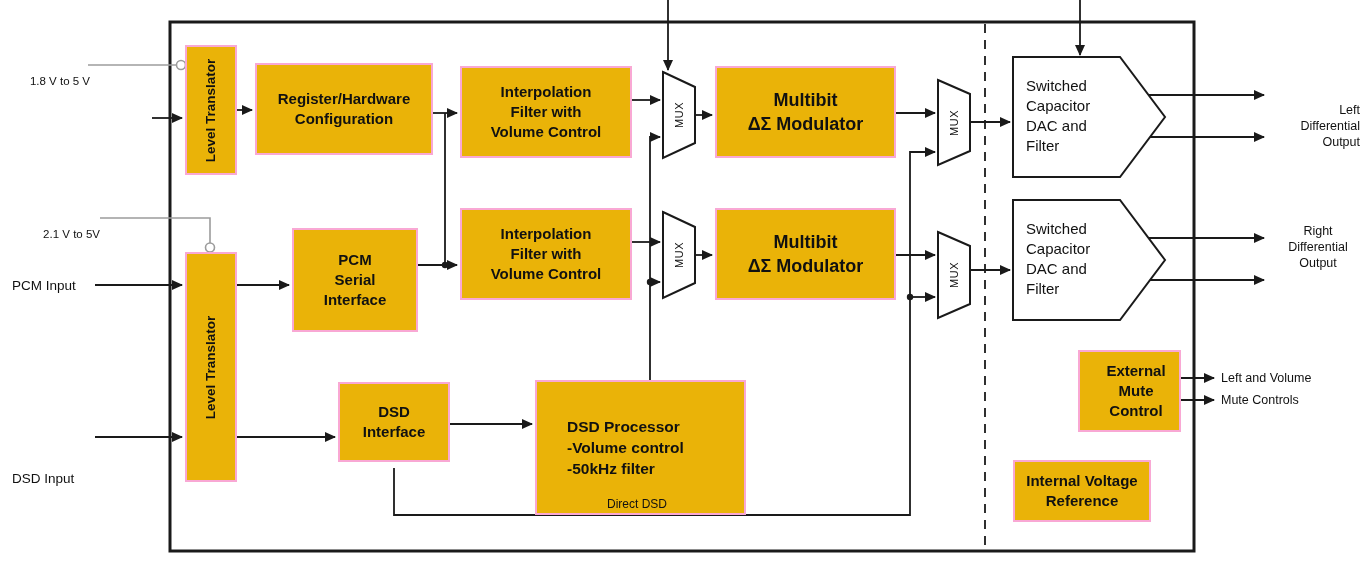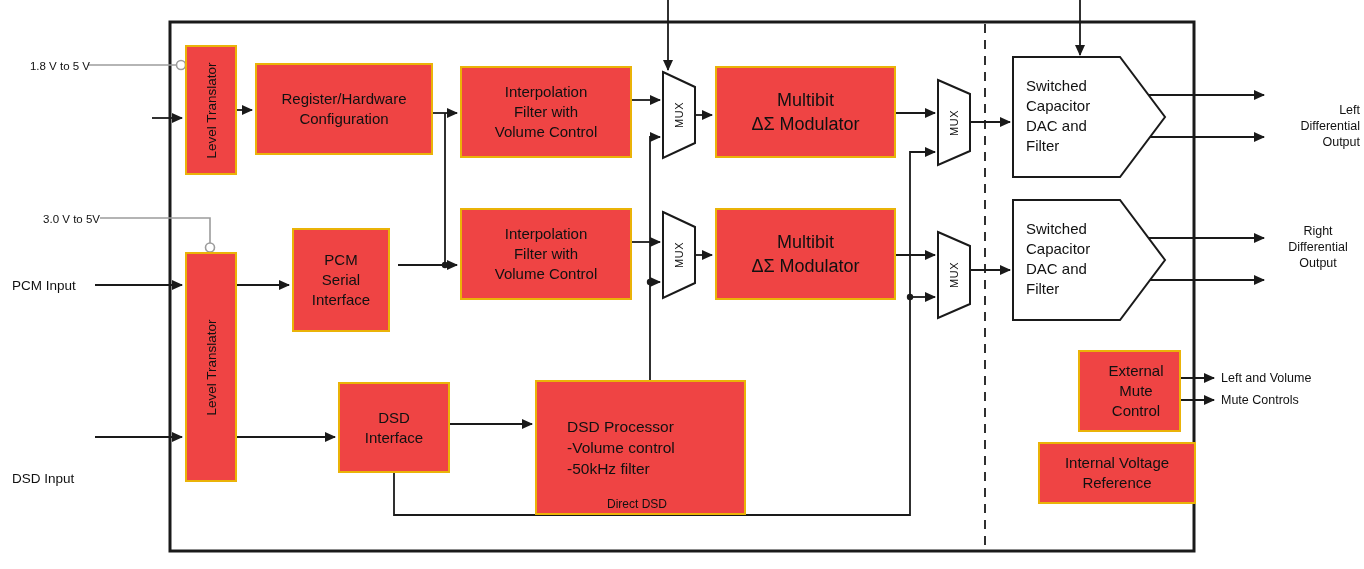--- a/index.html
+++ b/index.html
@@ -7,39 +7,40 @@
     position:relative;
     width:1364px;height:569px;
     background:#ffffff;
     font-family:"Liberation Sans", sans-serif;
     color:#111;
     overflow:hidden;
   }
   .stage svg{position:absolute;left:0;top:0;z-index:1;}
   .box{
     position:absolute;z-index:2;box-sizing:border-box;
-    background:#ef4444;border:2px solid #eab308;
+    background:#eab308;border:2px solid #f9a8d4;
     display:flex;align-items:center;justify-content:center;
     text-align:center;
+    font-weight:bold;
   }
   .box-label{white-space:pre-line;font-size:15px;line-height:20px;}
   .big .box-label{font-size:18px;line-height:24px;}
   .vbox span{transform:rotate(-90deg);white-space:nowrap;font-size:13.5px;}
   .leftalign{justify-content:flex-start;text-align:left;padding-left:30px;}
   .muxlab{
     position:absolute;z-index:3;display:flex;align-items:center;justify-content:center;
     background:transparent;pointer-events:none;
   }
   .muxlab span{transform:rotate(-90deg);font-size:11px;letter-spacing:.5px;white-space:nowrap;}
   .daclab{
     position:absolute;z-index:3;font-size:15px;line-height:20px;
     white-space:pre-line;text-align:left;background:transparent;
   }
   .lbl{position:absolute;z-index:2;white-space:pre-line;}
-  .sm{font-size:11.5px;line-height:15px;}
+  .sm{font-size:11.5px;line-height:15px;margin-top:15px;}
   .md{font-size:12.5px;line-height:16px;}
   .io{font-size:13.5px;line-height:17px;}
 </style>
 </head>
 <body>
 
 <div class="stage">
 
   <svg width="1364" height="569" viewBox="0 0 1364 569">
     <defs>
@@ -128,55 +129,55 @@
 
   <div class="box big" style="left:715px;top:66px;width:181px;height:92px;">
     <span class="box-label">Multibit
 ΔΣ Modulator</span>
   </div>
 
   <div class="box vbox" style="left:185px;top:252px;width:52px;height:230px;">
     <span>Level Translator</span>
   </div>
 
-  <div class="box" style="left:292px;top:228px;width:98px;height:104px;">
+  <div class="box" style="left:292px;top:228px;width:126px;height:104px;">
     <span class="box-label">PCM
 Serial
 Interface</span>
   </div>
 
   <div class="box" style="left:460px;top:208px;width:172px;height:92px;">
     <span class="box-label">Interpolation
 Filter with
 Volume Control</span>
   </div>
 
   <div class="box big" style="left:715px;top:208px;width:181px;height:92px;">
     <span class="box-label">Multibit
 ΔΣ Modulator</span>
   </div>
 
-  <div class="box" style="left:338px;top:382px;width:112px;height:91px;">
+  <div class="box" style="left:338px;top:382px;width:112px;height:80px;">
     <span class="box-label">DSD
 Interface</span>
   </div>
 
   <div class="box leftalign" style="left:535px;top:380px;width:211px;height:135px;">
     <span class="box-label" style="font-size:15.5px;line-height:21px;">DSD Processor
 -Volume control
 -50kHz filter</span>
   </div>
 
   <div class="box" style="left:1078px;top:350px;width:103px;height:82px;padding-left:13px;">
     <span class="box-label">External
 Mute
 Control</span>
   </div>
 
-  <div class="box" style="left:1013px;top:442px;width:158px;height:62px;margin-left:25px;">
+  <div class="box" style="left:1013px;top:460px;width:138px;height:62px;">
     <span class="box-label">Internal Voltage
 Reference</span>
   </div>
 
   <div class="muxlab" style="left:663px;top:72px;width:32px;height:86px;">
     <span>MUX</span>
   </div>
   <div class="muxlab" style="left:938px;top:80px;width:32px;height:85px;">
     <span>MUX</span>
   </div>
@@ -192,21 +193,21 @@
 DAC and
 Filter</div>
   <div class="daclab" style="left:1026px;top:219px;width:100px;">Switched
 Capacitor
 DAC and
 Filter</div>
 
   <div class="lbl sm" style="left:18px;top:59px;width:72px;text-align:right;">1.8 V to 5 V</div>
 
 
-  <div class="lbl sm" style="left:28px;top:212px;width:72px;text-align:right;">3.0 V to 5V</div>
+  <div class="lbl sm" style="left:28px;top:212px;width:72px;text-align:right;">2.1 V to 5V</div>
 
   <div class="lbl io" style="left:12px;top:277px;width:80px;">PCM Input</div>
 
   <div class="lbl io" style="left:12px;top:451px;width:80px;margin-top:19px;">DSD Input</div>
 
   <div class="lbl md" style="left:1276px;top:102px;width:84px;text-align:right;">Left
 Differential
 Output</div>
 
   <div class="lbl md" style="left:1276px;top:223px;width:84px;text-align:center;">Right

